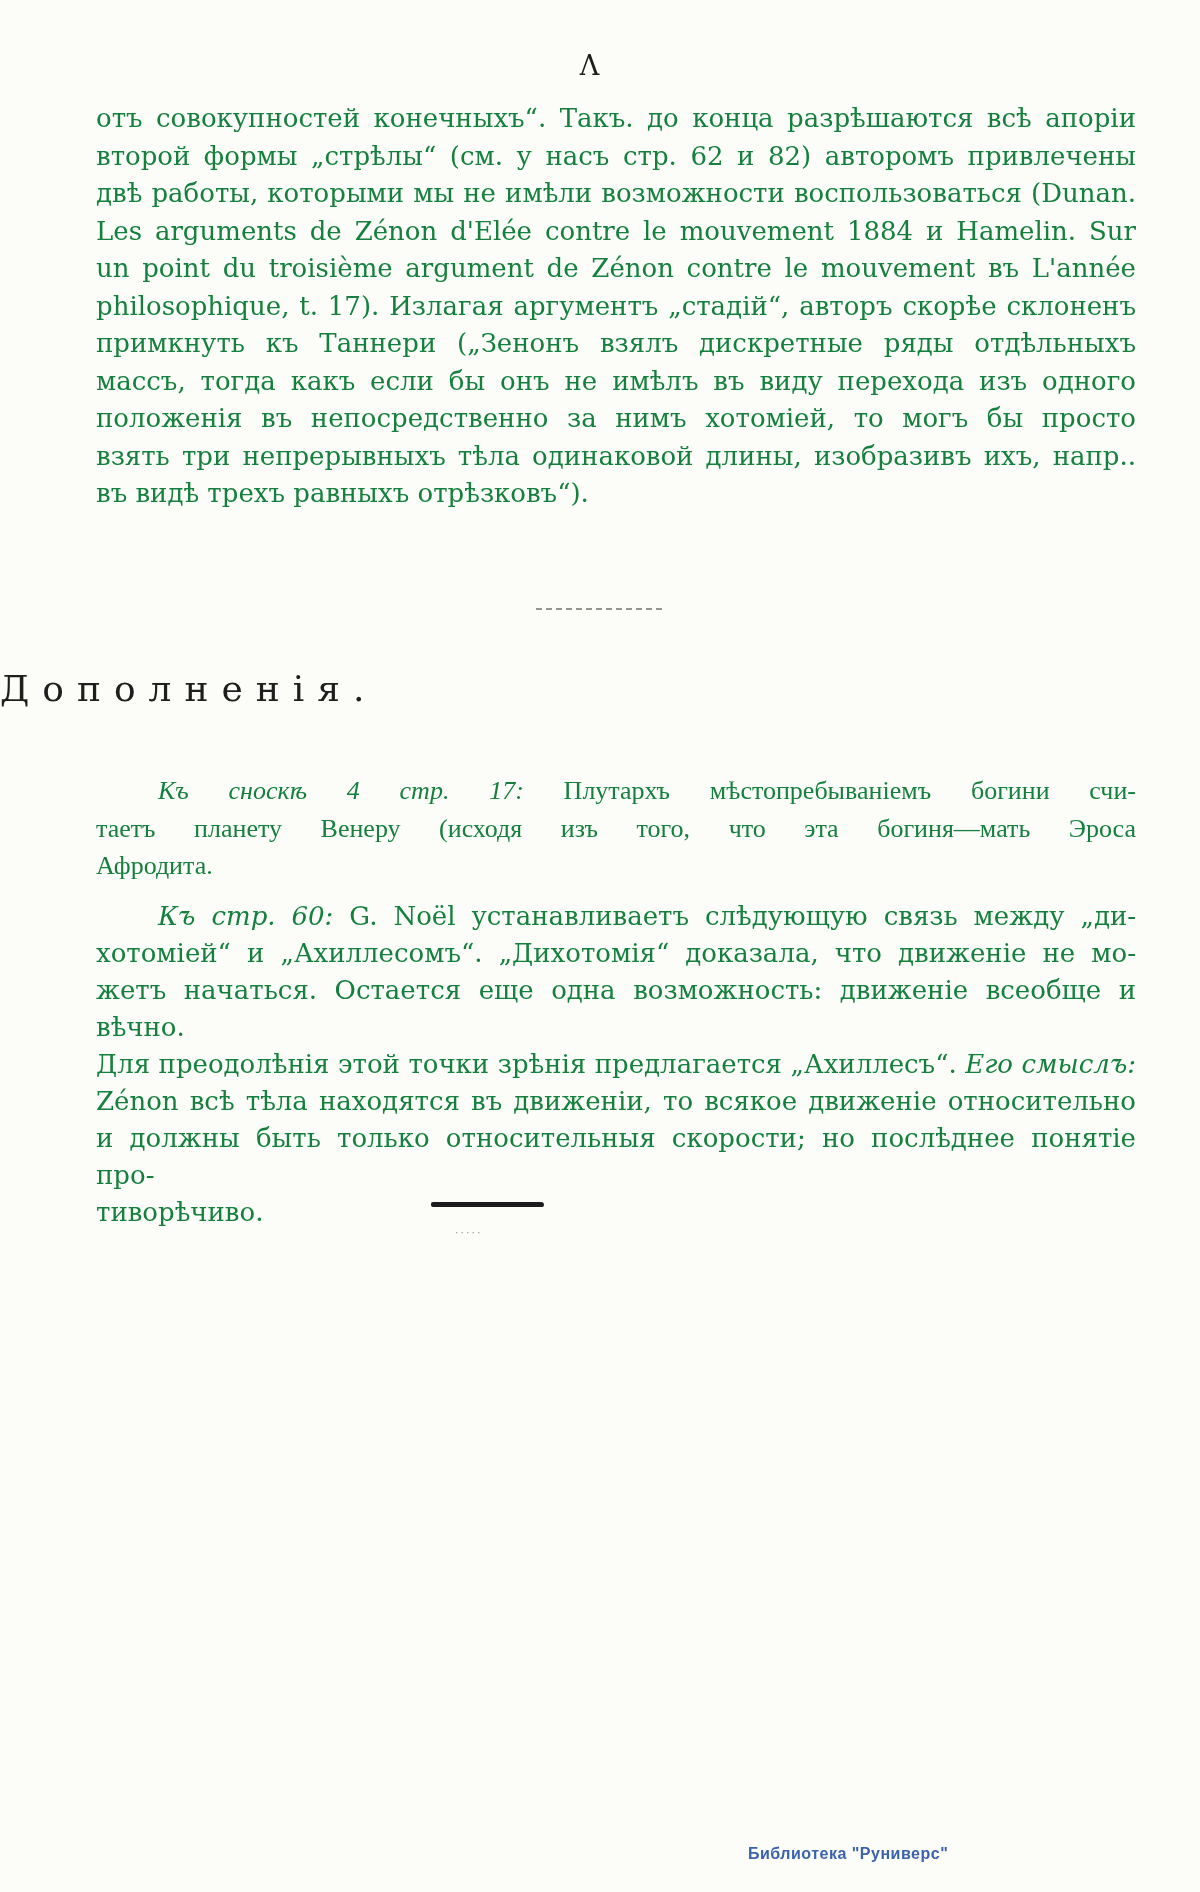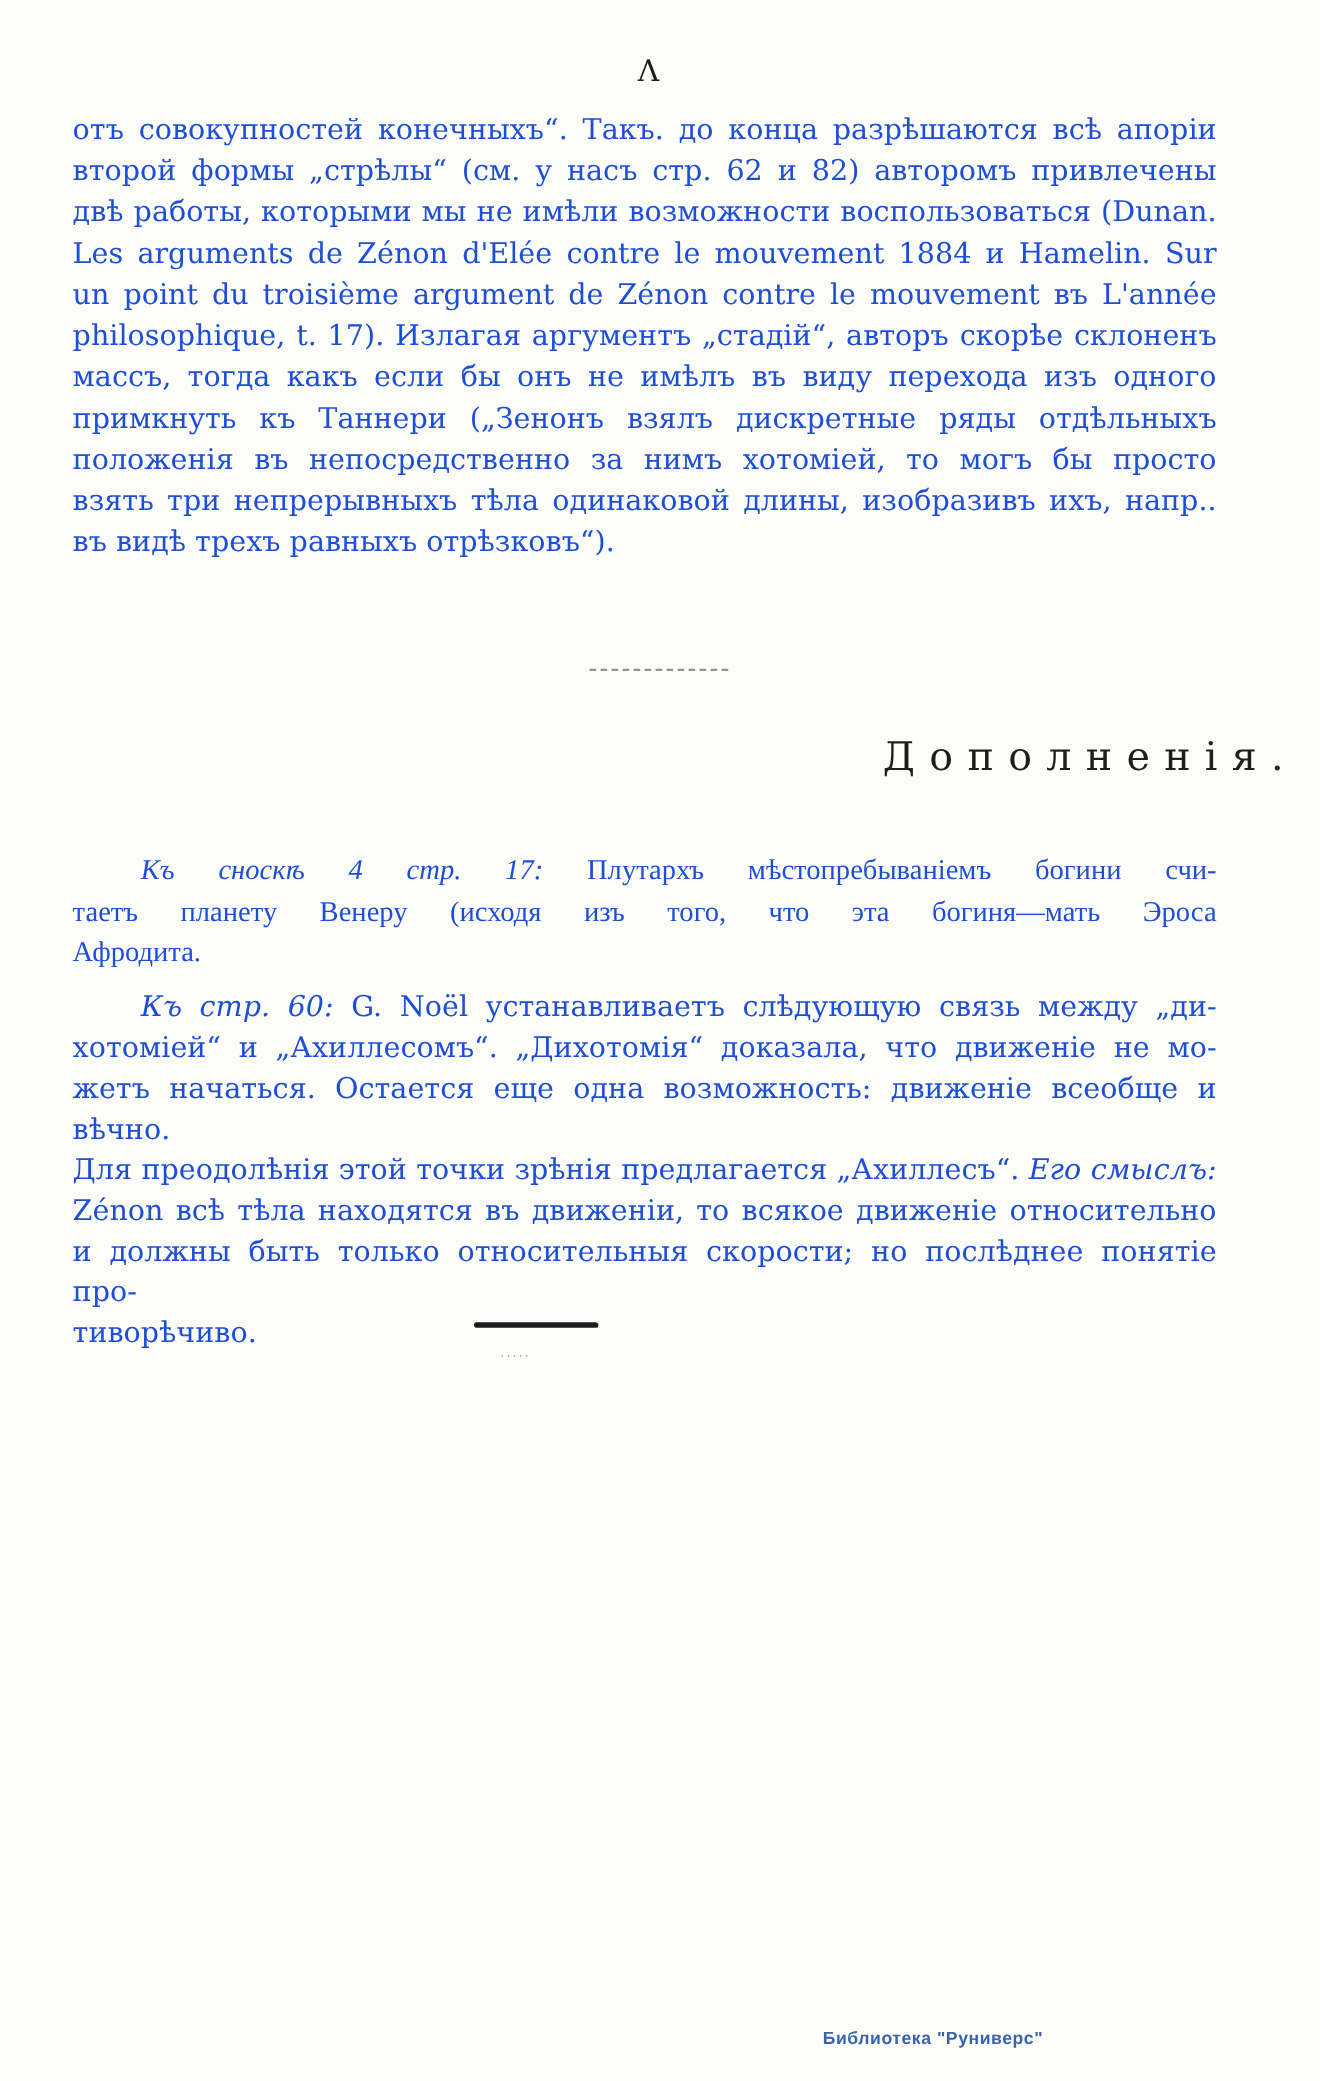--- a/index.html
+++ b/index.html
@@ -22,25 +22,25 @@
     top: 50px;
     left: 0;
     width: 1180px;
     text-align: center;
     font-size: 27px;
     color: #1d1d1d;
     letter-spacing: 1px;
   }
   .textblock {
     position: absolute;
-    left: 66px;
+    left: 96px;
     width: 1040px;
     font-size: 26px;
     line-height: 37.5px;
-    color: #1d4ed8;
+    color: #15803d;
   }
   .textblock .line {
     text-align: justify;
     text-align-last: justify;
   }
   .textblock .line.last {
     text-align: left;
     text-align-last: left;
   }
   .textblock .line.indent {
@@ -57,21 +57,21 @@
     left: 536px;
     width: 126px;
     border-top: 2px dashed #94948e;
   }
   .heading {
     position: absolute;
     top: 668px;
     left: 0;
     width: 1180px;
     margin: 0;
-    text-align: right;
+    text-align: left;
     font-size: 36px;
     font-weight: normal;
     letter-spacing: 13px;
     color: #1e1e1e;
   }
   .end-rule {
     position: absolute;
     top: 1202px;
     left: 431px;
     width: 113px;
@@ -106,22 +106,22 @@
 
   <div class="running-head">Λ</div>
 
   <div class="textblock" id="main-paragraph">
       <div class="line"><span class="rm">отъ совокупностей конечныхъ“. Такъ. до конца разрѣшаются всѣ апоріи</span></div>
       <div class="line"><span class="rm">второй формы „стрѣлы“ (см. у насъ стр. 62 и 82) авторомъ привлечены</span></div>
       <div class="line"><span class="rm">двѣ работы, которыми мы не имѣли возможности воспользоваться (Dunan.</span></div>
       <div class="line"><span class="rm">Les arguments de Zénon d'Elée contre le mouvement 1884 и Hamelin. Sur</span></div>
       <div class="line"><span class="rm">un point du troisième argument de Zénon contre le mouvement въ L'année</span></div>
       <div class="line"><span class="rm">philosophique, t. 17). Излагая аргументъ „стадій“, авторъ скорѣе склоненъ</span></div>
+      <div class="line"><span class="rm">примкнуть къ Таннери („Зенонъ взялъ дискретные ряды отдѣльныхъ</span></div>
       <div class="line"><span class="rm">массъ, тогда какъ если бы онъ не имѣлъ въ виду перехода изъ одного</span></div>
-      <div class="line"><span class="rm">примкнуть къ Таннери („Зенонъ взялъ дискретные ряды отдѣльныхъ</span></div>
       <div class="line"><span class="rm">положенія въ непосредственно за нимъ хотоміей, то могъ бы просто</span></div>
       <div class="line"><span class="rm">взять три непрерывныхъ тѣла одинаковой длины, изобразивъ ихъ, напр..</span></div>
       <div class="line last"><span class="rm">въ видѣ трехъ равныхъ отрѣзковъ“).</span></div>
     </div>
 
   <div class="dash-divider"></div>
 
   <h1 class="heading">Дополненія.</h1>
 
   <div class="textblock" id="addition-para-1">

